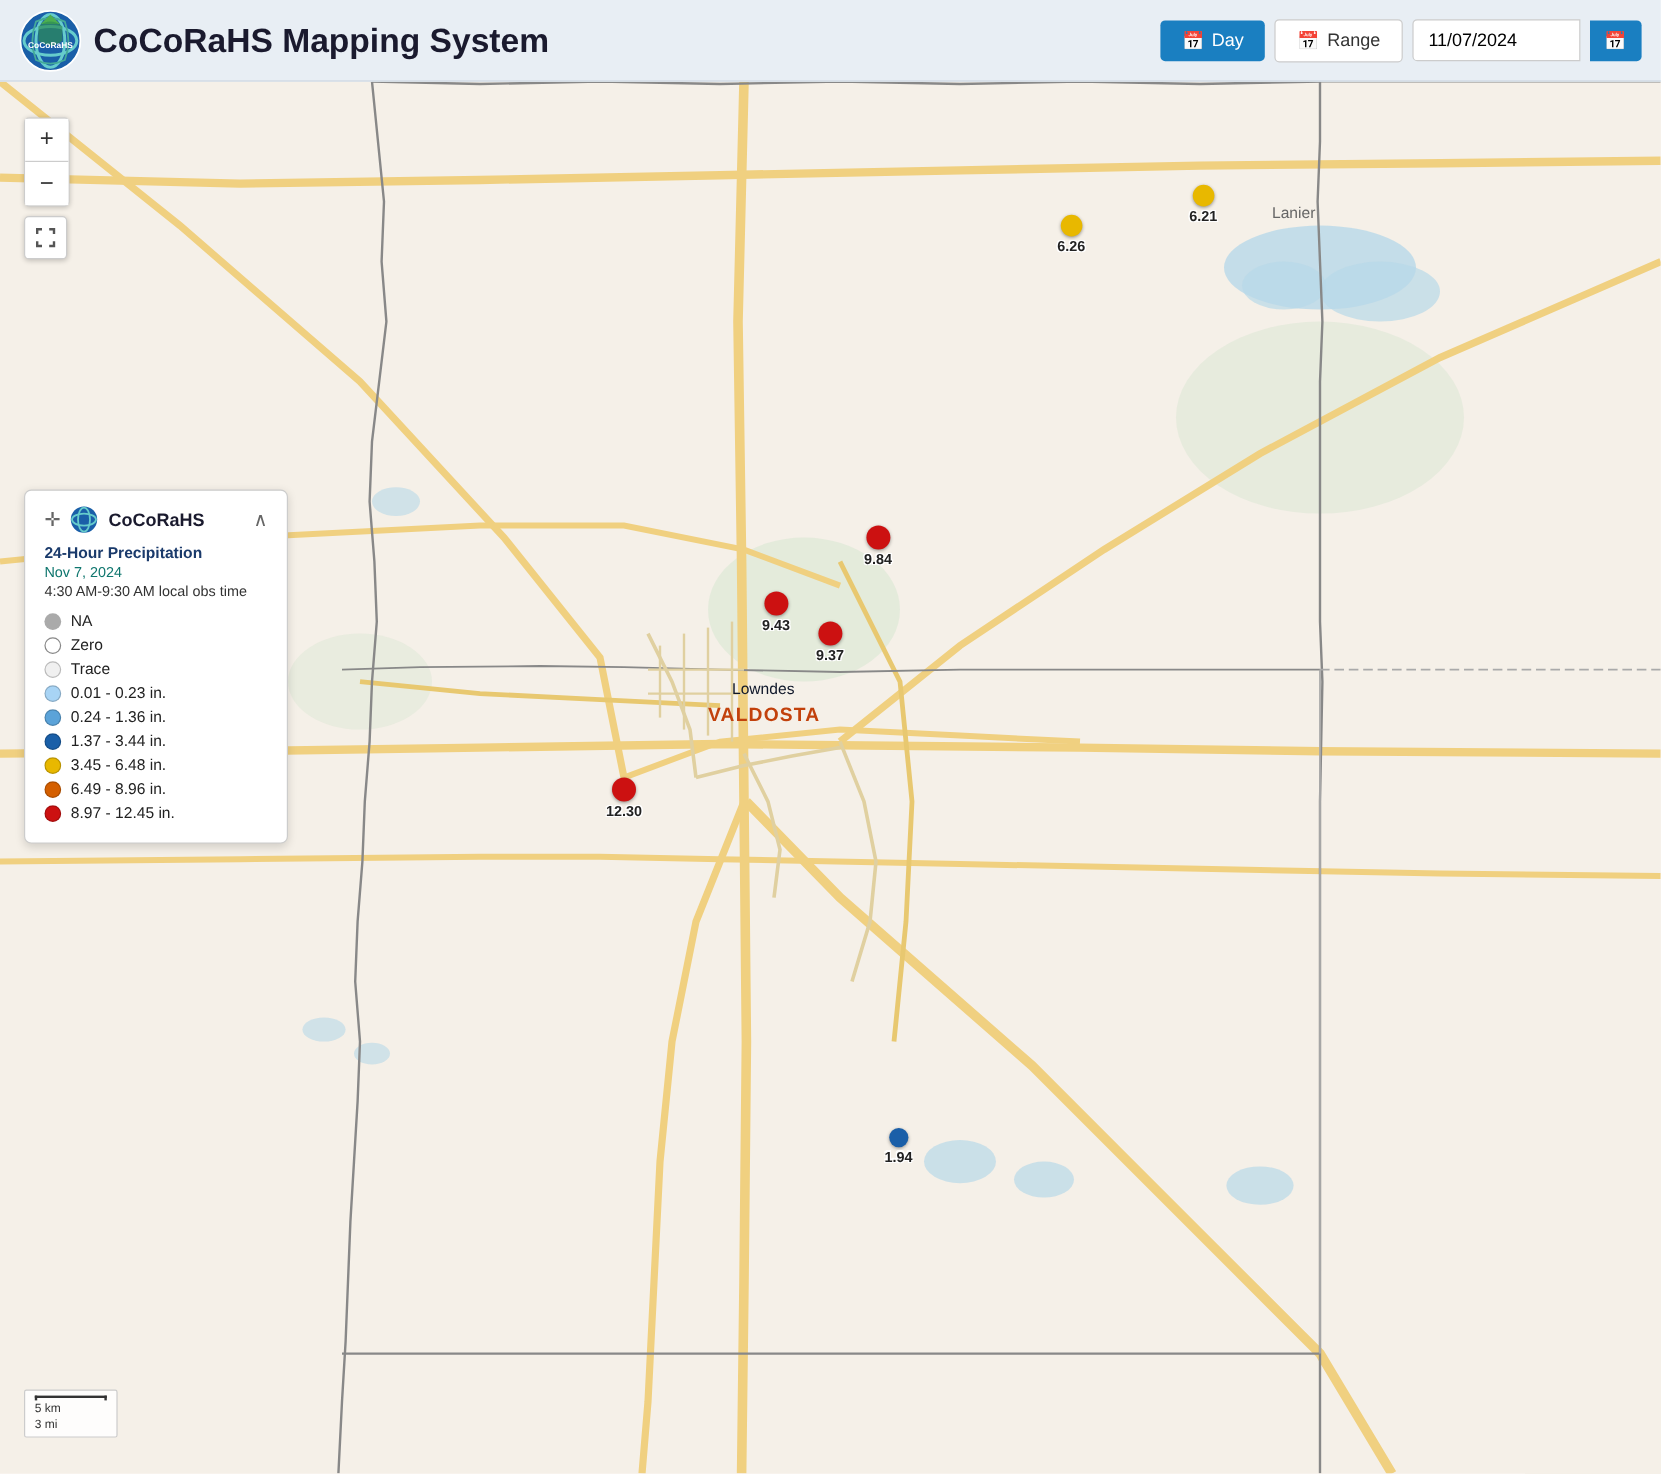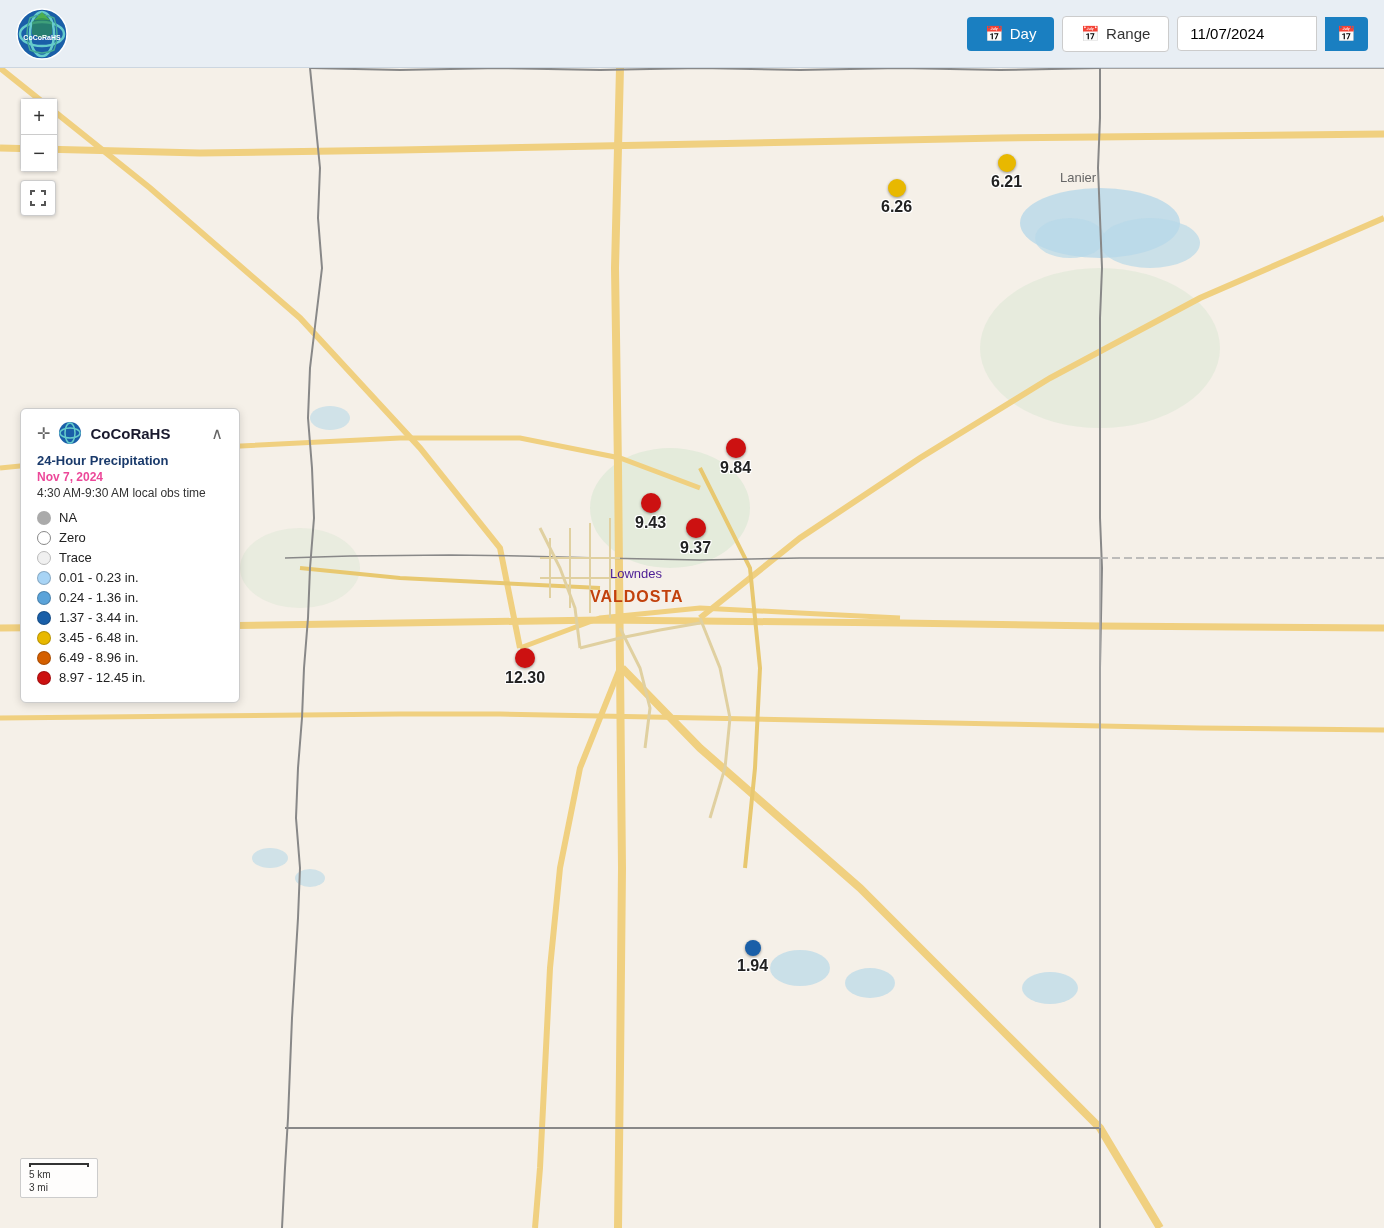--- a/index.html
+++ b/index.html
@@ -182,23 +182,22 @@
       font-size: 16px;
     }
     #legend-subtitle {
       font-weight: bold;
       font-size: 13px;
       color: #1a3a6b;
       margin-bottom: 2px;
     }
     #legend-date {
       font-size: 12px;
-      color: #ec4899;
+      color: #0f766e;
       margin-bottom: 2px;
-      font-weight: bold;
     }
     #legend-time {
       font-size: 12px;
       color: #333;
       margin-bottom: 10px;
     }
     .legend-item {
       display: flex;
       align-items: center;
       gap: 8px;
@@ -261,21 +260,21 @@
       display: flex;
       flex-direction: column;
       align-items: center;
       z-index: 40;
     }
     .map-dot {
       border-radius: 50%;
       box-shadow: 0 1px 3px rgba(0,0,0,0.4);
     }
     .map-label {
-      font-size: 16px;
+      font-size: 12px;
       font-weight: bold;
       color: #222;
       margin-top: 1px;
       text-shadow: 1px 1px 0 white, -1px -1px 0 white, 1px -1px 0 white, -1px 1px 0 white;
     }
 
     
     .city-label {
       position: absolute;
       font-size: 13px;
@@ -289,40 +288,41 @@
       font-size: 16px;
       font-weight: bold;
       color: #c2410c;
       z-index: 30;
       pointer-events: none;
       letter-spacing: 1px;
     }
     .county-label {
       position: absolute;
       font-size: 13px;
-      color: #4c1d95;
+      color: #0f172a;
       z-index: 30;
       pointer-events: none;
     }
   </style>
 </head>
 <body>
 
 <div id="header">
   <div id="logo-area">
 
     <svg id="logo-img" viewBox="0 0 52 52" xmlns="http://www.w3.org/2000/svg">
       <circle cx="26" cy="26" r="25" fill="#1a5fa8" stroke="#fff" stroke-width="1.5"></circle>
       <ellipse cx="26" cy="26" rx="12" ry="22" fill="none" stroke="#6cc" stroke-width="2.5"></ellipse>
       <ellipse cx="26" cy="26" rx="22" ry="12" fill="none" stroke="#6cc" stroke-width="2.5"></ellipse>
       <path d="M14 10 Q26 4 38 10 Q44 26 38 42 Q26 48 14 42 Q8 26 14 10Z" fill="none" stroke="#4a9" stroke-width="1.5"></path>
       <path d="M18 12 L26 4 L34 12" fill="#4caf50" stroke="none"></path>
       <path d="M16 14 Q26 6 36 14 L36 26 Q26 34 16 26Z" fill="#2e8b57" opacity="0.7"></path>
       <text x="26" y="32" text-anchor="middle" fill="white" font-size="7" font-weight="bold">CoCoRaHS</text>
     </svg>
+    <span id="app-title">CoCoRaHS Mapping System</span>
   </div>
   <div id="header-controls">
     <button class="btn-day">
       <span>📅</span>
       <span>Day</span>
     </button>
     <button class="btn-range">
       <span>📅</span>
       <span>Range</span>
     </button>

